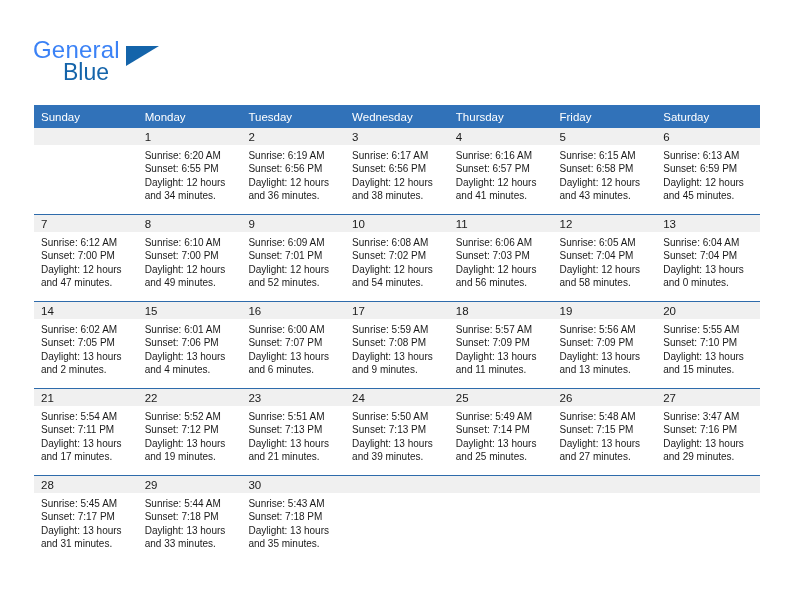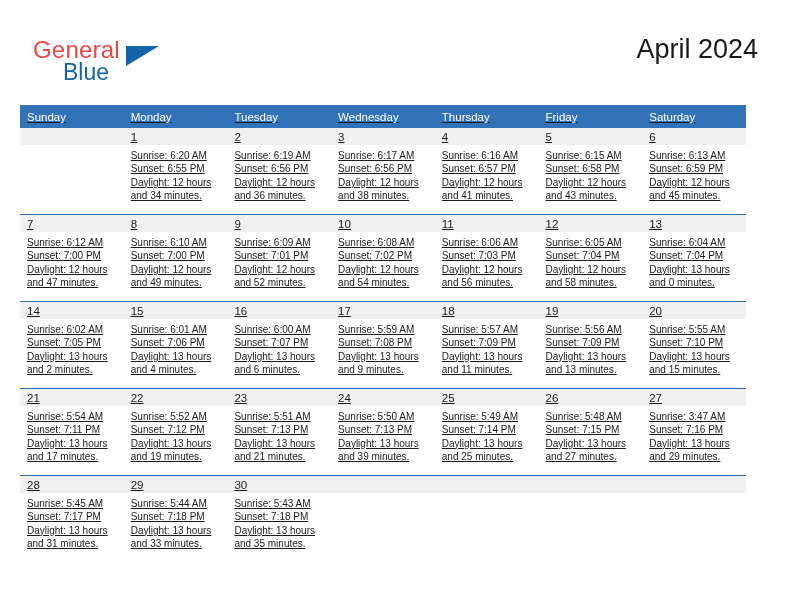--- a/index.html
+++ b/index.html
@@ -35,21 +35,21 @@
     top: 36px;
     width: 210px;
     height: 50px;
   }
   .logo-general {
     position: absolute;
     left: 0;
     top: 0;
     font-size: 24px;
     letter-spacing: 0.2px;
-    color: #ef4444;
+    color: #3b82f6;
     font-family: "Liberation Sans", sans-serif;
   }
   .logo-blue {
     position: absolute;
     left: 30px;
     top: 23px;
     font-size: 23px;
     color: #1464aa;
     font-family: "Liberation Sans", sans-serif;
   }
@@ -78,26 +78,25 @@
     top: 78px;
     font-size: 14.5px;
     color: #1a1a1a;
     text-align: right;
     white-space: nowrap;
   }
 
   
   .calendar {
     position: absolute;
-    left: 20px;
+    left: 34px;
     top: 105px;
     width: 726px;
     border-collapse: collapse;
     table-layout: fixed;
-    text-decoration: underline;
   }
   .calendar th {
     background: #3172b9;
     color: #ffffff;
     font-size: 11.5px;
     font-weight: normal;
     text-align: left;
     padding: 5px 0 5px 7px;
     height: 13px;
     border: none;
@@ -149,21 +148,20 @@
 <div class="page">
 
   <div class="header">
 
     <div class="logo">
       <span class="logo-general">General</span>
       <span class="logo-triangle"></span>
       <span class="logo-blue">Blue</span>
     </div>
 
-    <div class="title">April 2024</div>
   </div>
 
   <table class="calendar">
     <colgroup>
       <col>
         <col>
         <col>
         <col>
         <col>
         <col>

